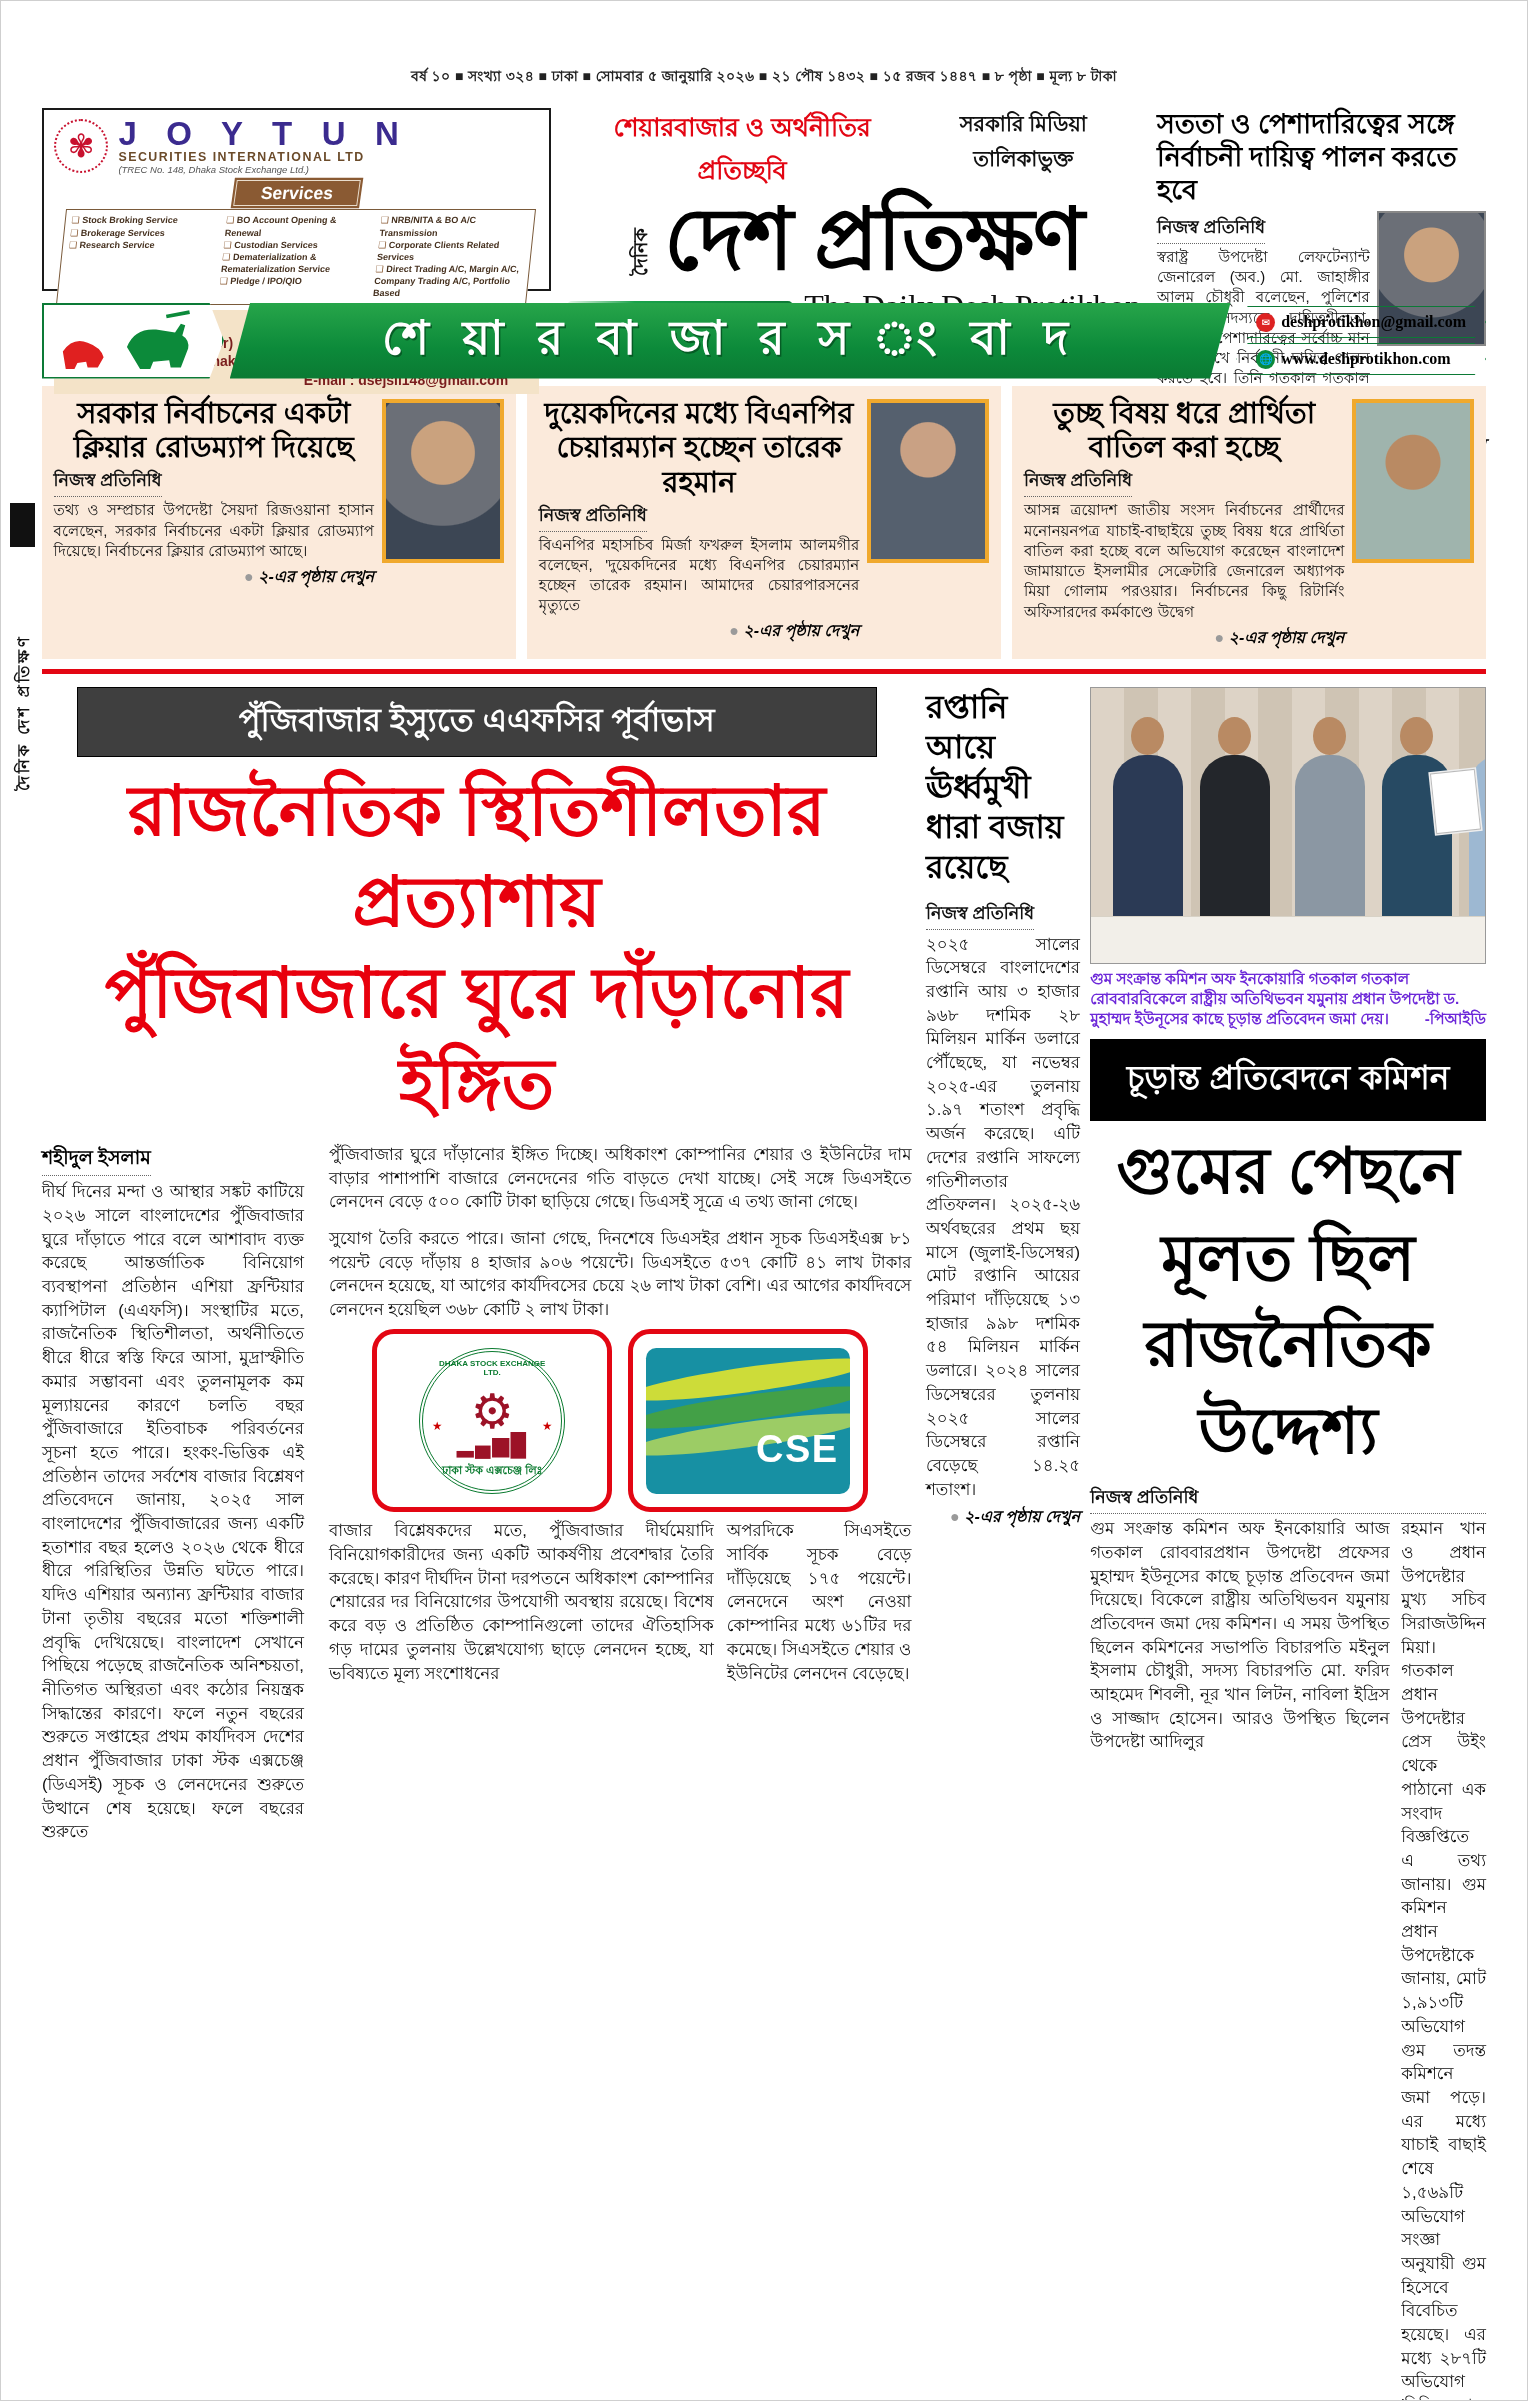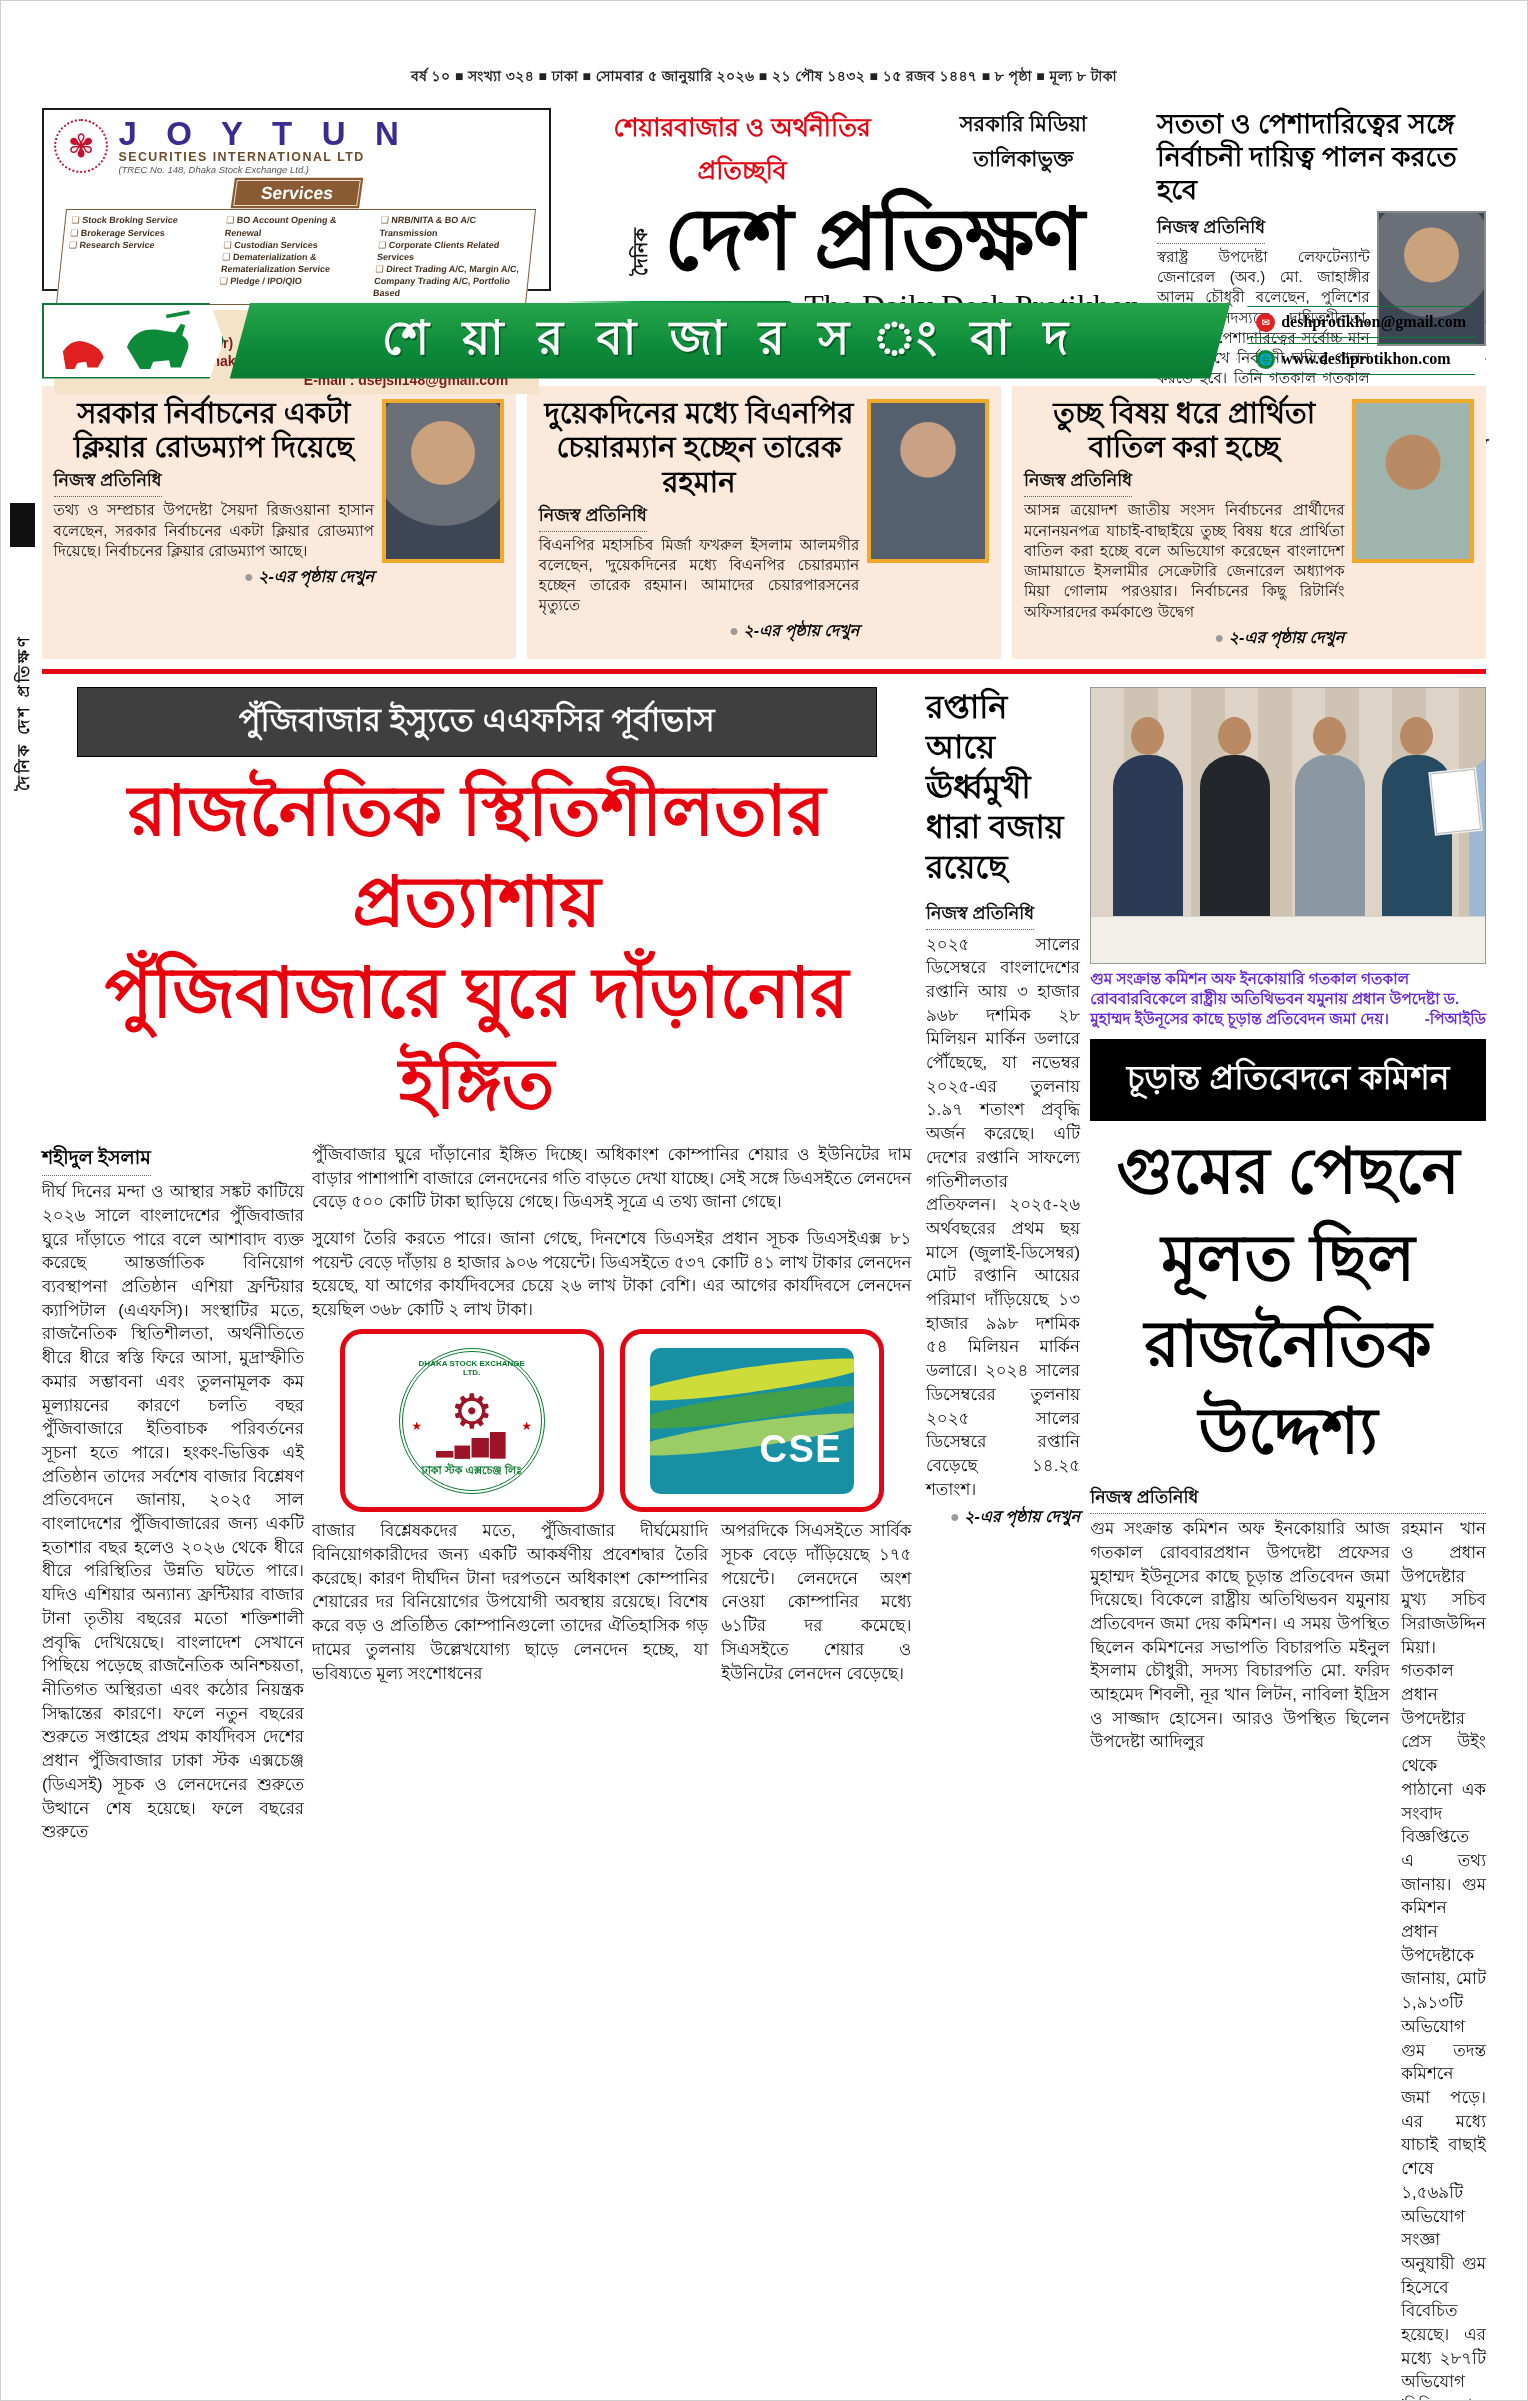--- a/index.html
+++ b/index.html
@@ -72,26 +72,26 @@
   .cp2 { background:radial-gradient(circle at 50% 30%, #c9a184 0 22%, #55606e 23% 100%); }
   .cp3 { background:radial-gradient(circle at 50% 38%, #b98a63 0 24%, #9fb4ad 25% 100%); }
   .redline { height:4.4px; background:#e30613; margin:10.2px 0 13px 0; }
 
   
   .main-row { display:flex; gap:14.6px; }
   .lead-sec { flex:1 1 859px; }
   .kicker-dark { background:#3f3f3f; border:1.5px solid #000; color:#fff; font-size:32px; font-weight:bold; text-align:center; padding:7.3px 0; width:92%; margin:0 auto; }
   .lead-head { color:#e8000d; font-weight:900; text-align:center; font-size:70px; line-height:1.3; margin:8.7px 0 13px 0; }
   .lead-author { font-weight:bold; font-size:19px; border-bottom:1.5px dotted #666; display:inline-block; margin-bottom:4.4px; }
-  .lead-body { display:flex; gap:8px; }
+  .lead-body { display:flex; gap:25px; }
   .lead-c1 { flex:0 0 262px; }
   .lead-right { flex:1; display:flex; flex-direction:column; gap:7.3px; }
   .lr-top { display:flex; gap:13px;flex-direction:column; }
   .logos-row { display:flex; gap:16px; justify-content:center; }
-  .dse-box, .cse-box { width:264px; height:183px; border:5.8px solid #e30613; border-radius:22px; background:#fff; display:flex; align-items:center; justify-content:center; }
+  .dse-box, .cse-box { width:240px; height:183px; border:5.8px solid #e30613; border-radius:22px; background:#fff; display:flex; align-items:center; justify-content:center; }
   .dse-inner { width:146px; height:146px; border:4.4px double #0a7a2f; border-radius:50%; display:flex; flex-direction:column; align-items:center; justify-content:center; position:relative; }
   .dse-gear { color:#9c1227; font-size:48px; line-height:1; }
   .dse-bars { color:#9c1227; font-size:22px; letter-spacing:1.5px; line-height:.8; }
   .dse-en { position:absolute; top:7.3px; font-size:8px; color:#0a7a2f; font-weight:bold; text-align:center; width:109px; }
   .dse-bn { position:absolute; bottom:8.7px; font-size:11px; color:#0a7a2f; font-weight:bold; }
   .dse-star { position:absolute; font-size:11.6px; color:#c00; }
   .cse-inner { width:204px; height:146px; background:#1790a3; border-radius:10.2px; position:relative; overflow:hidden; }
   .cse-wave { position:absolute; left:-10%; width:120%; height:25px; border-radius:50%; }
   .w1 { top:19px; background:#cddc39; transform:rotate(-8deg);} .w2 { top:47px; background:#43a047; transform:rotate(-8deg);} .w3 { top:74px; background:#9ccc65; transform:rotate(-8deg);}
   .cse-label { position:absolute; bottom:23px; right:11.6px; color:#fff; font-weight:900; font-size:38px; letter-spacing:1.5px; }

